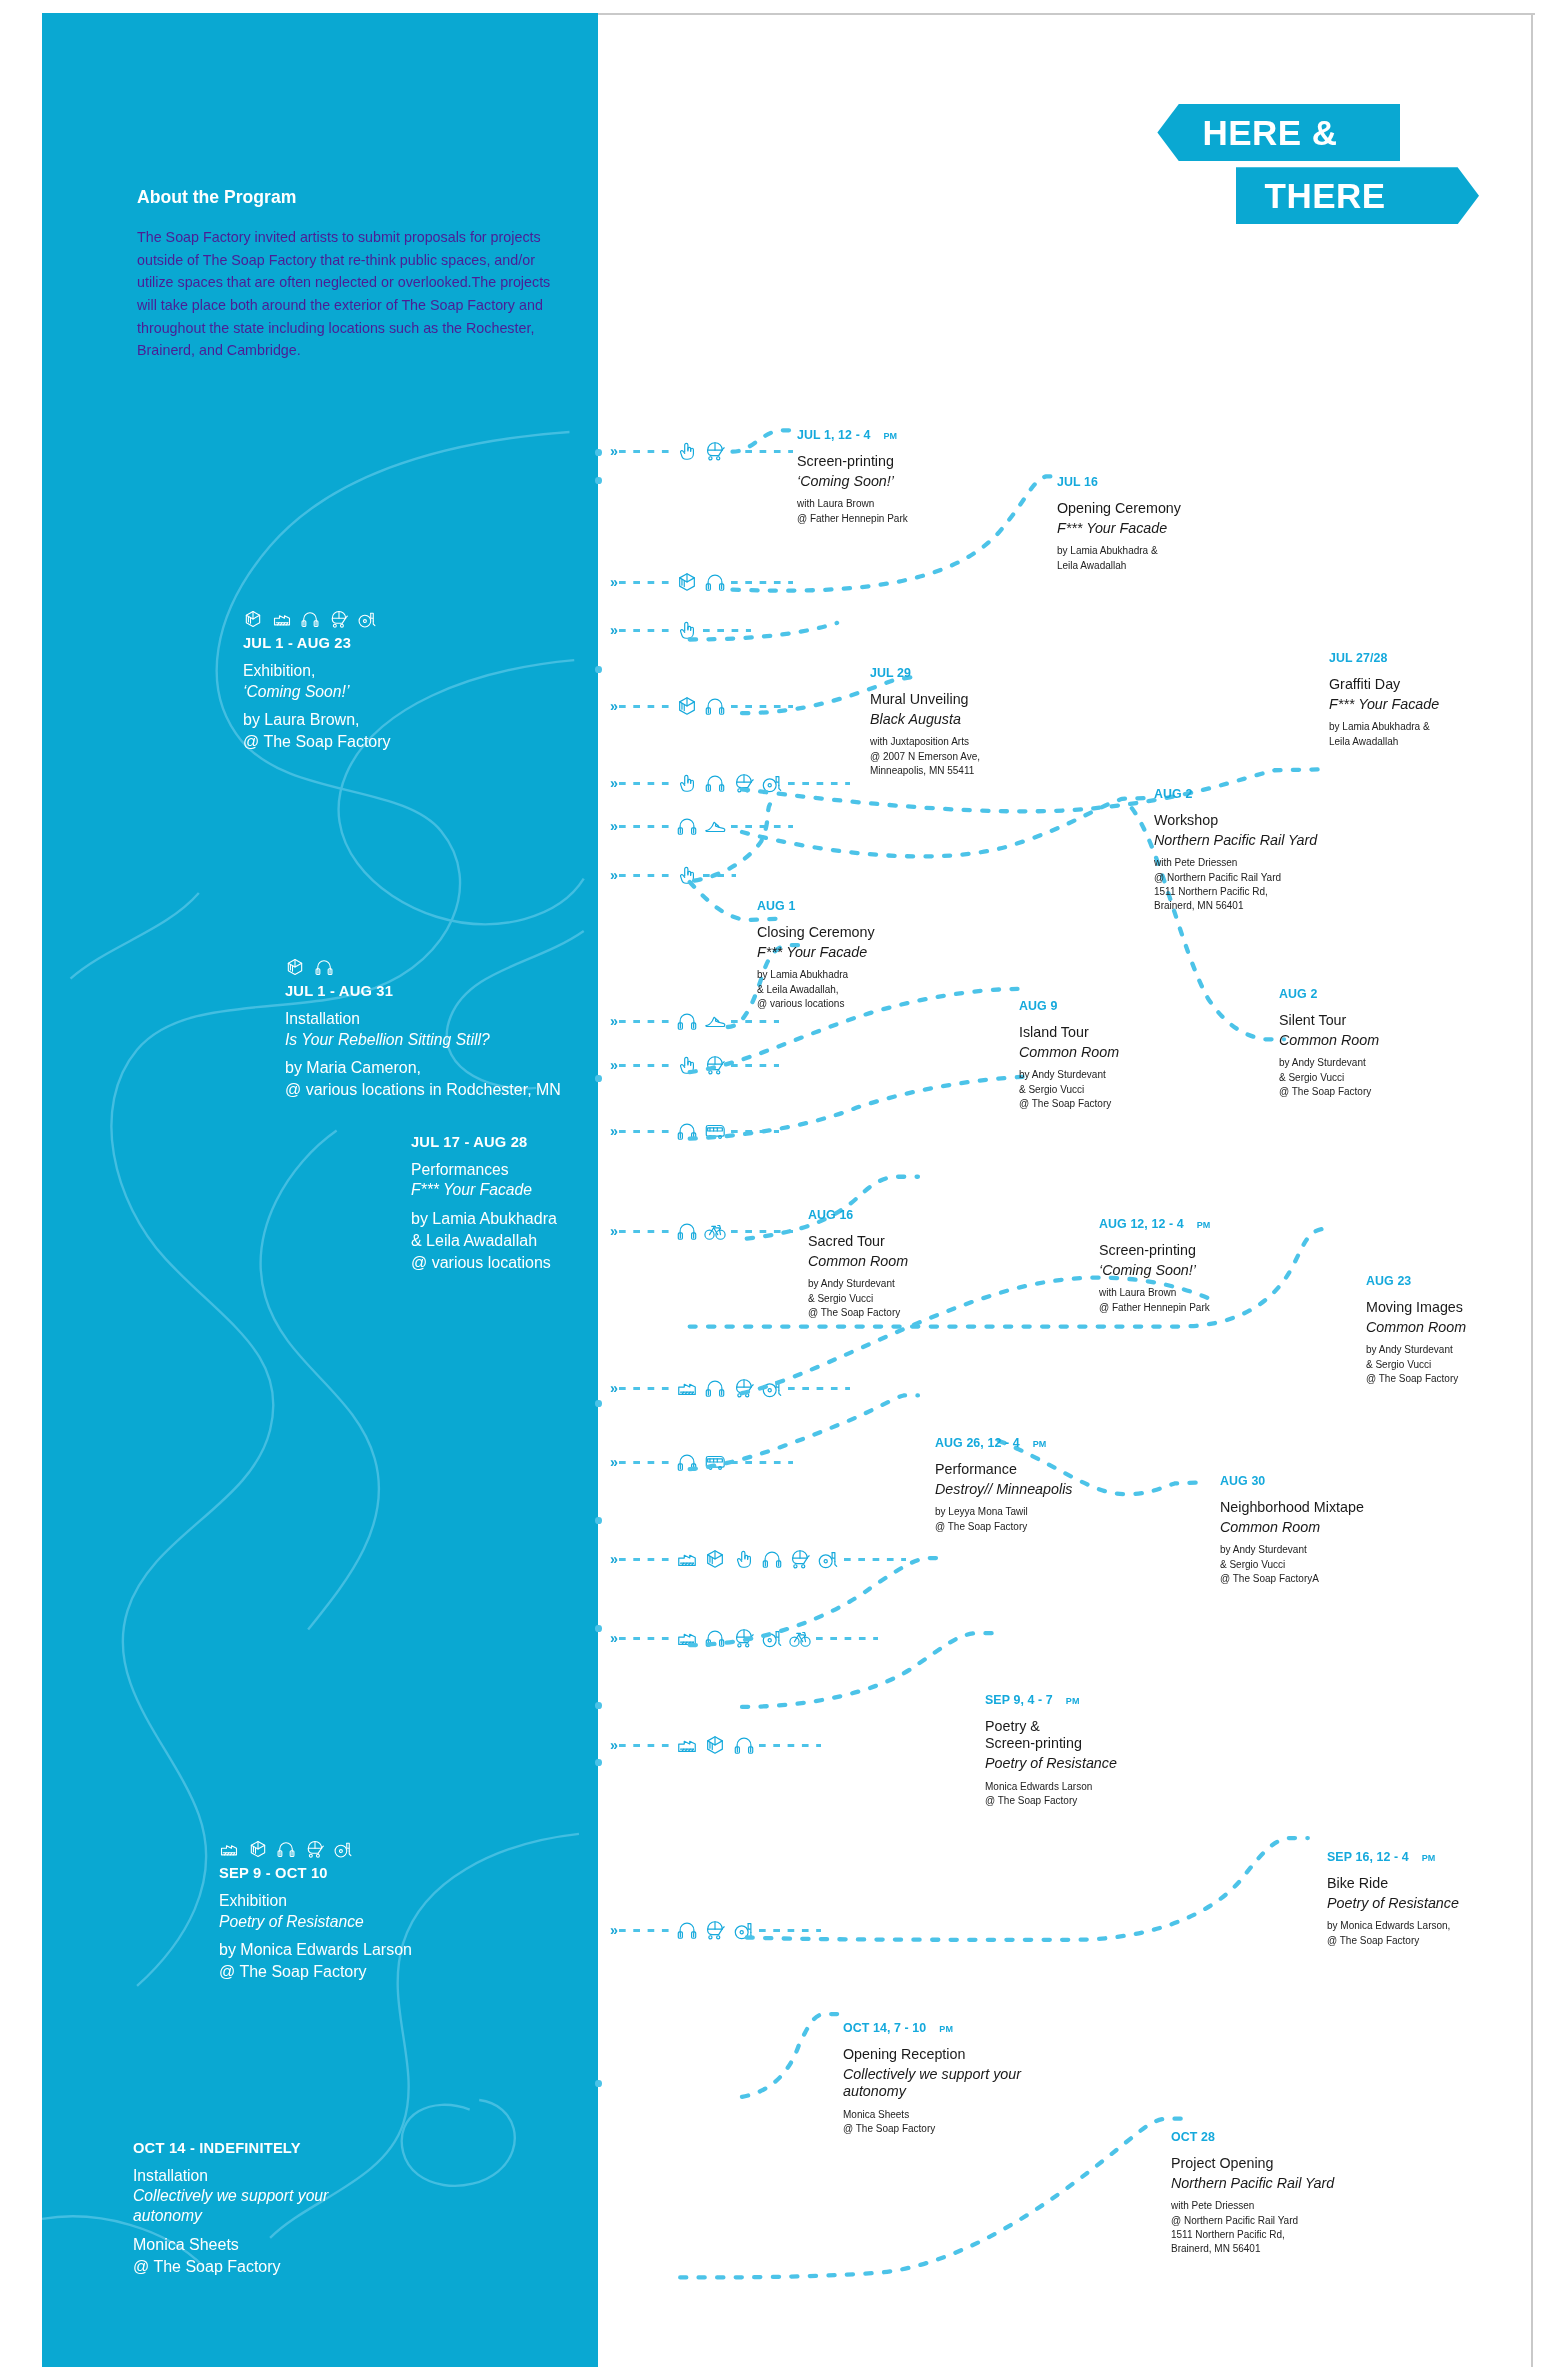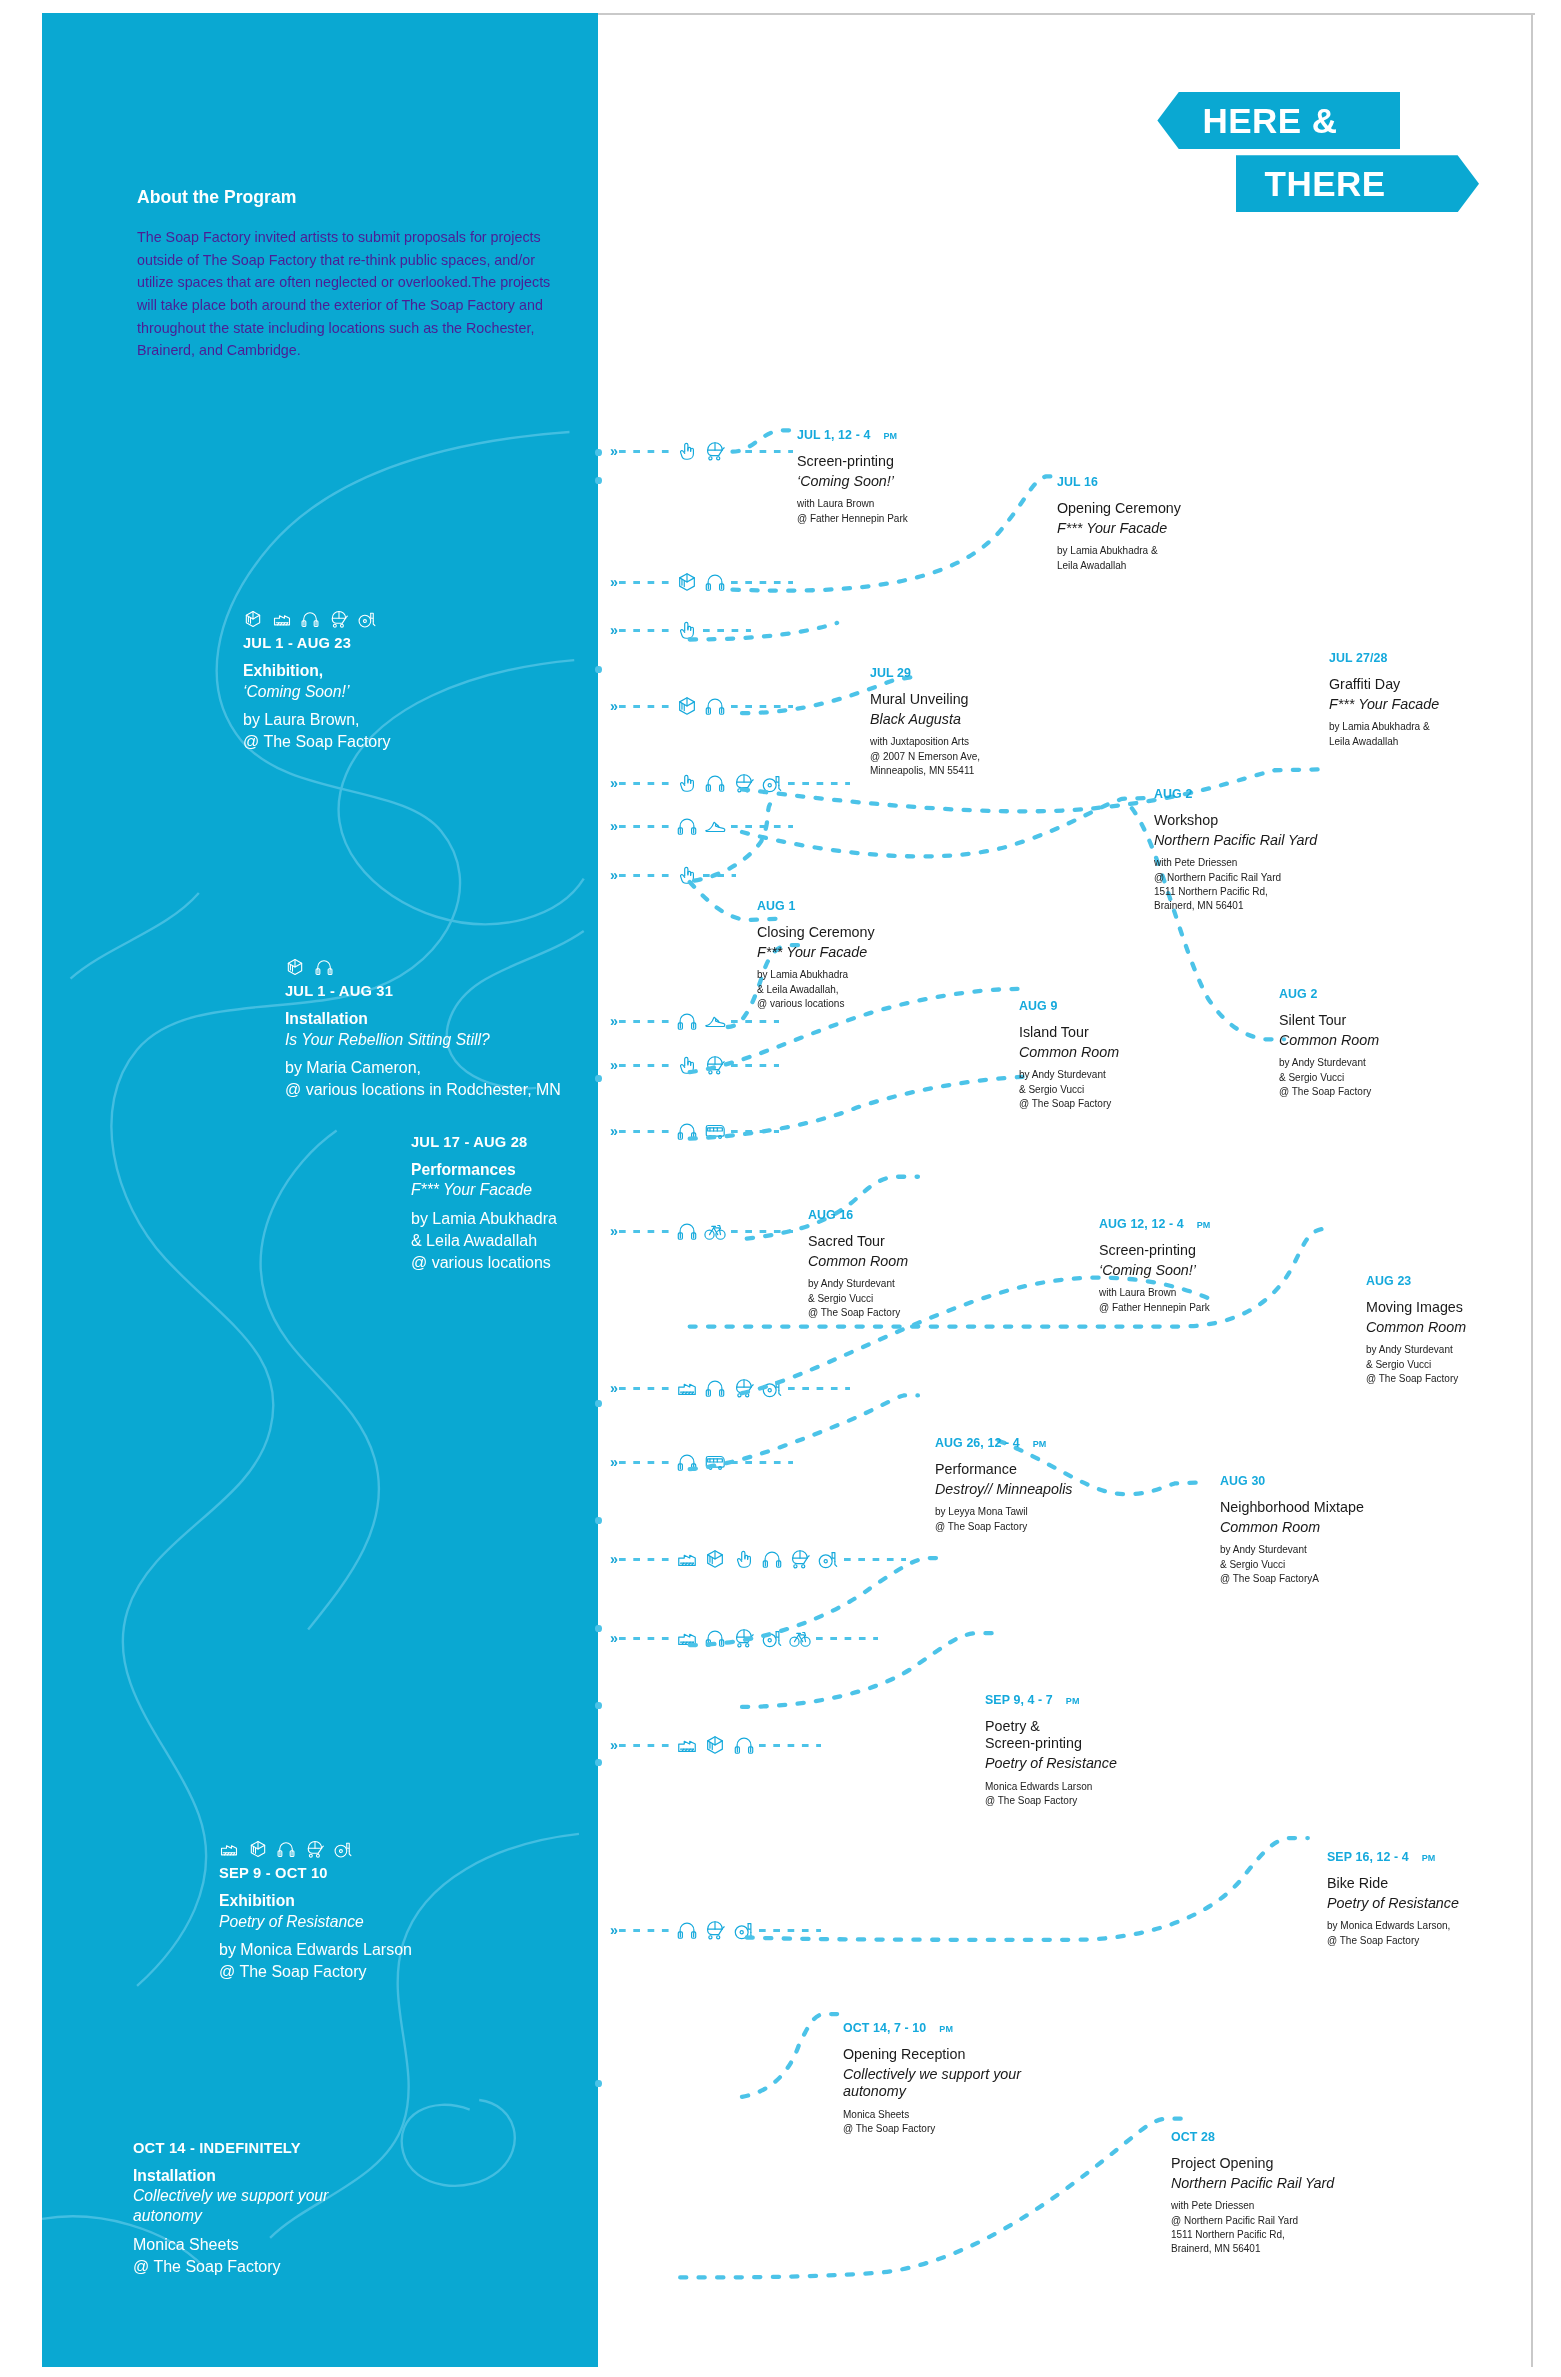--- a/index.html
+++ b/index.html
@@ -41,42 +41,42 @@
   .about-head {
     position:absolute; left:95px; top:174px;
     color:#ffffff; font-size:17.6px; font-weight:bold;
   }
   .about-body {
     position:absolute; left:95px; top:213px; width:428px;
     color:#4c1d95; font-size:14.3px; line-height:1.58;
   }
 
   
-  .ht-wrap { position:absolute; left:1136px; top:92px; }
+  .ht-wrap { position:absolute; left:1136px; top:104px; }
   .ht-bar {
     position:relative; height:57px; background:#0aa8d2;
     color:#fff; font-size:35px; font-weight:bold; letter-spacing:0.5px;
     display:flex; align-items:center; line-height:1;
   }
   .ht-here {
     width:243px; margin-left:21.4px;
     clip-path: polygon(21.4px 0, 100% 0, 100% 100%, 21.4px 100%, 0 50%);
     padding-left:45px;
   }
   .ht-there {
     width:243px; margin-left:100px; margin-top:6.2px;
     clip-path: polygon(0 0, calc(100% - 21.4px) 0, 100% 50%, calc(100% - 21.4px) 100%, 0 100%);
     padding-left:28.5px;
   }
 
   
   .side-event { position:absolute; color:#fff; }
   .side-icons { display:flex; gap:8.6px; align-items:flex-end; margin-bottom:6.7px; height:27.6px; }
   .side-date { font-size:14.7px; font-weight:bold; letter-spacing:0.2px; margin-bottom:10.5px; }
-  .side-type { font-size:15.7px; font-weight:bold; margin-bottom:1.9px; }
+  .side-type { font-size:15.7px; font-weight:normal; margin-bottom:1.9px; }
   .side-title { font-size:15.7px; font-style:italic; margin-bottom:7.6px; line-height:1.28; }
   .side-meta { font-size:16px; line-height:1.36; }
 
   
   .ev { position:absolute; }
   .ev-date { color:#15a9dc; font-size:12.4px; font-weight:bold; letter-spacing:0.1px; margin-bottom:10.5px; }
   .ev-date .pm { font-size:9px;margin-left:13px; }
   .ev-type { color:#1a1a1a; font-size:14.3px; font-weight:normal; line-height:1.24; margin-bottom:2.4px; }
   .ev-title { color:#1a1a1a; font-size:14.3px; font-style:italic; line-height:1.24; margin-bottom:7.1px; }
   .ev-meta { color:#222; font-size:10px; line-height:1.42; }

